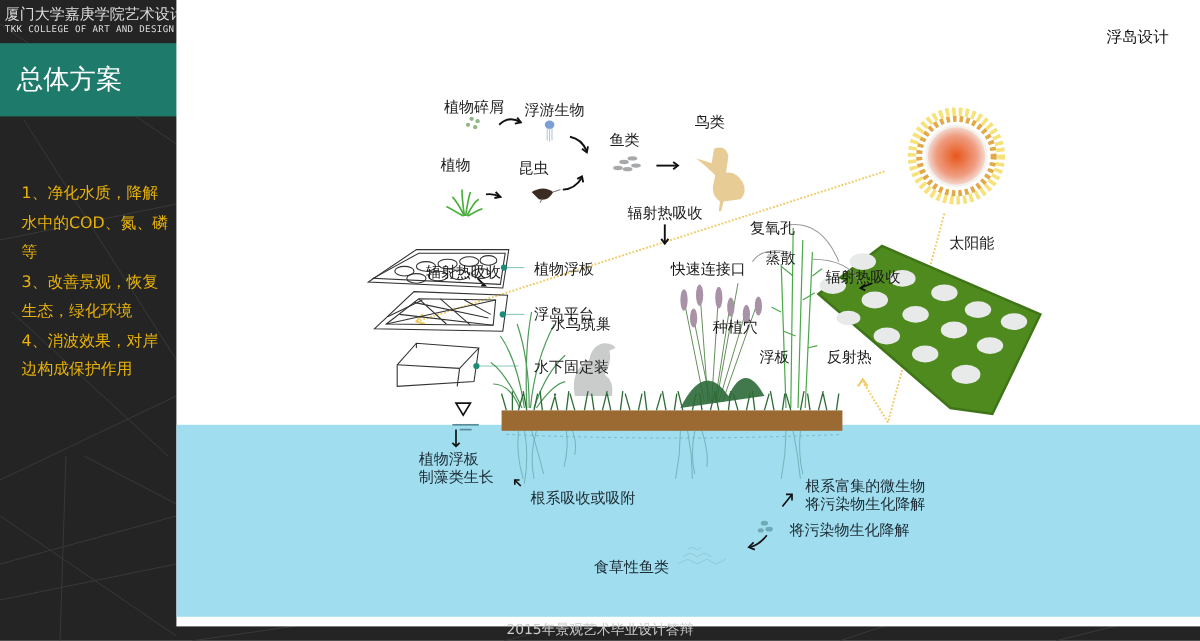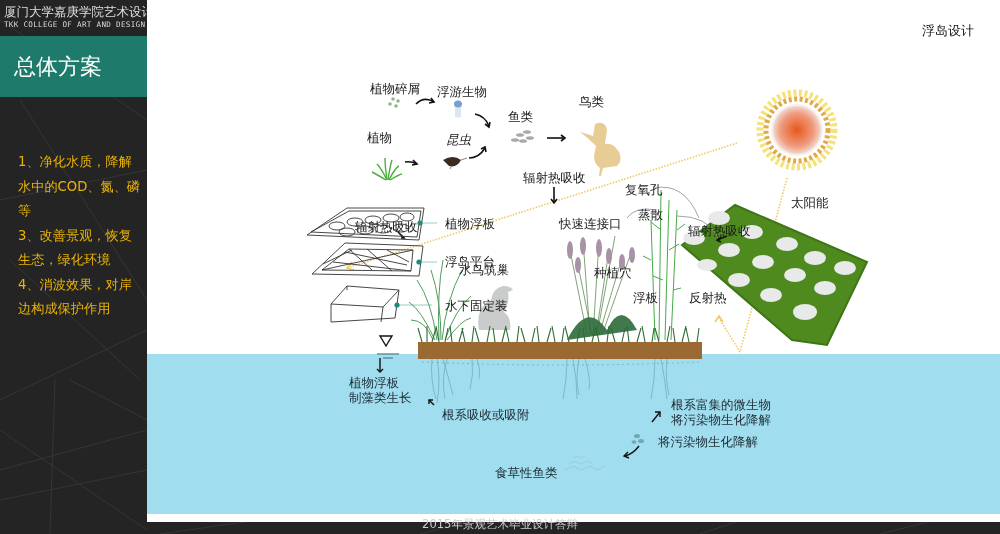--- a/index.html
+++ b/index.html
@@ -290,21 +290,21 @@
     </g>
   </svg>
 
   <div class="page-title">浮岛设计</div>
 
   <div class="lbl" style="left:223px;top:81px;">植物碎屑</div>
   <div class="lbl" style="left:290px;top:84px;">浮游生物</div>
   <div class="lbl" style="left:361px;top:109px;">鱼类</div>
   <div class="lbl" style="left:432px;top:94px;">鸟类</div>
   <div class="lbl" style="left:220px;top:130px;">植物</div>
-  <div class="lbl" style="left:299px;top:132px;font-style:italic;">昆虫</div>
+  <div class="lbl" style="left:285px;top:132px;">昆虫</div>
 
   <div class="lbl" style="left:376px;top:170px;">辐射热吸收</div>
   <div class="lbl" style="left:208px;top:219px;">辐射热吸收</div>
   <div class="lbl" style="left:298px;top:216px;font-family:Liberation Serif, serif;">植物浮板</div>
   <div class="lbl" style="left:298px;top:254px;">浮岛平台</div>
   <div class="lbl" style="left:312px;top:262px;">水鸟筑巢</div>
   <div class="lbl" style="left:298px;top:298px;">水下固定装</div>
   <div class="lbl" style="left:412px;top:216px;">快速连接口</div>
   <div class="lbl" style="left:478px;top:182px;">复氧孔</div>
   <div class="lbl" style="left:491px;top:207px;">蒸散</div>

